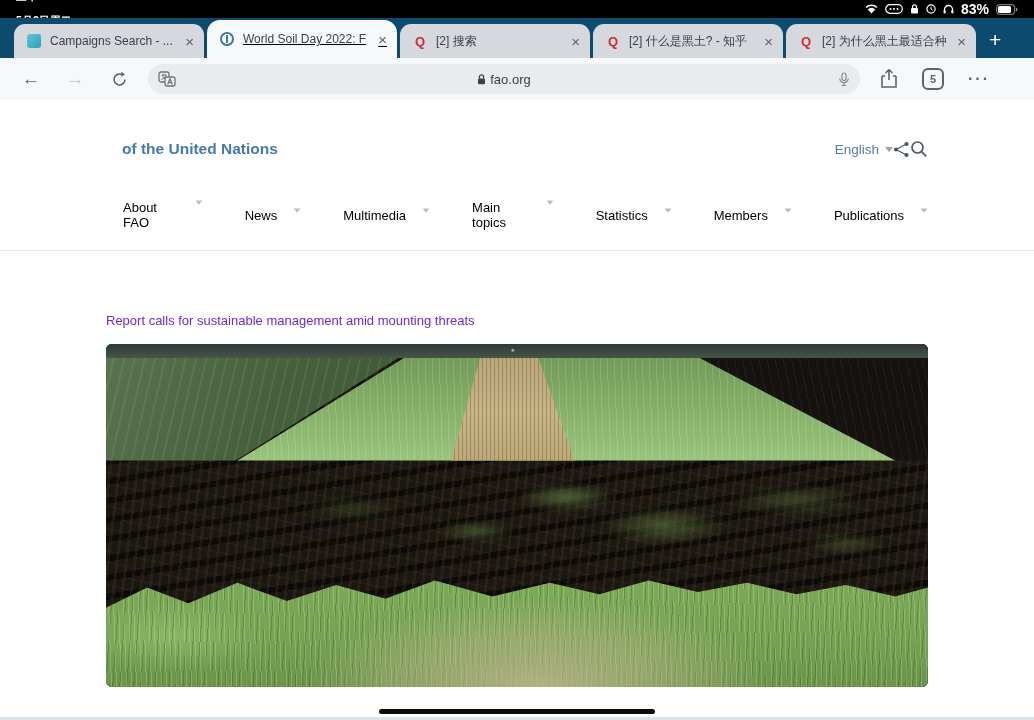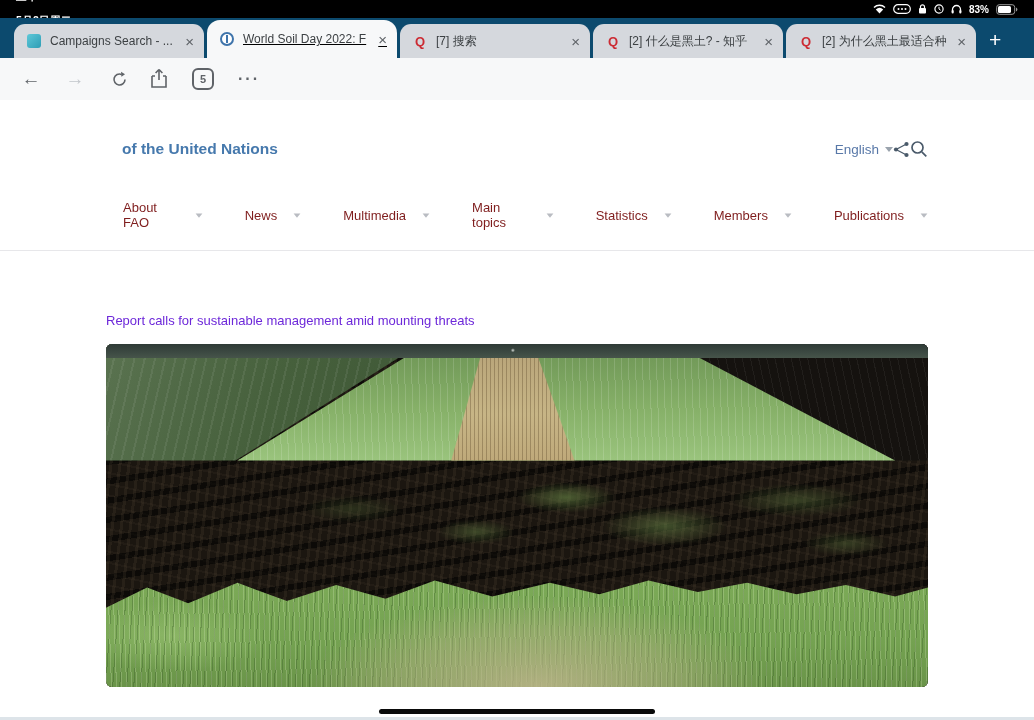--- a/index.html
+++ b/index.html
@@ -6,21 +6,21 @@
   html,body { width:1034px; height:720px; }
   body { font-family:"Liberation Sans", sans-serif; background:#000; overflow:hidden; }
   .device { position:relative; width:1034px; height:720px; background:#fff; }
 
   
   .status-bar { position:absolute; top:0; left:0; right:0; height:18px; background:#000;
     display:flex; align-items:center; justify-content:space-between; padding:0 16px; }
   .status-left { color:#fff; font-size:10.5px; font-weight:bold; letter-spacing:.3px; display:flex; gap:10px;flex-direction:column; }
   .status-right { display:flex; align-items:center; gap:7px; color:#fff; }
   .status-right svg { display:block; }
-  .battery-pct { color:#fff; font-size:10px; font-weight:bold; }
+  .battery-pct { color:#fff; font-size:14px; font-weight:bold; }
 
   
   .tab-strip { position:absolute; top:18px; left:0; right:0; height:40px; background:#0c4a6e;
     display:flex; align-items:flex-end; padding-left:14px; }
   .tab { display:flex; align-items:center; gap:8px; width:190px; height:34px; background:#d5d8dd;
     border-radius:11px 11px 0 0; padding:0 10px 0 12px; margin-right:3px; overflow:hidden; }
   .tab.active { background:#f7f8f9; height:38px; border-radius:13px 13px 0 0;text-decoration:underline; }
   .tab-title { flex:1; font-size:12px; color:#3c4043; white-space:nowrap; overflow:hidden; }
   .tab .close { font-size:15px; color:#5f6368; line-height:1; flex:0 0 auto; }
   .favicon { width:16px; height:16px; flex:0 0 auto; display:flex; align-items:center; justify-content:center; }
@@ -54,21 +54,21 @@
   .site-header { display:flex; align-items:center; padding-top:18px; height:80px; }
   .logo-circle { width:58px; height:58px; flex:0 0 auto; }
   .org-name { margin-left:16px; color:#4679ad; font-weight:bold; font-size:15.5px; line-height:1.35; }
   .header-right { margin-left:auto; display:flex; align-items:center; }
   .lang { display:flex; align-items:center; gap:6px; color:#5878a8; font-size:13.5px; }
   .chev { width:0; height:0; border-left:4px solid transparent; border-right:4px solid transparent;
     border-top:5px solid #9aa3ad; display:inline-block; }
 
   .site-nav { border-bottom:1px solid #e7e7ea; }
   .nav-row { display:flex; align-items:center; gap:42px; padding:20px 0 20px 17px; }
-  .nav-item { display:flex; align-items:center; gap:16px; font-size:13px; color:#7f1d1d; }
+  .nav-item { display:flex; gap:16px; font-size:13px; color:#000000; }
   .nav-item .chev { border-top-color:#b9bcc2; transform:scale(.85); }
 
   .article { padding-top:40px; }
   .article-title { font-size:21.5px; font-weight:400; color:#57495a; letter-spacing:.2px; }
   .article-subtitle { margin-top:22px; font-size:13px; color:#6d28d9; }
 
   
   .photo { position:relative; width:822px; height:343px; margin-top:16px; border-radius:6px;
     overflow:hidden; background:#1d1813; }
   .photo > div { position:absolute; }
@@ -191,21 +191,21 @@
       <span class="favicon">
           <span class="fav-fao"></span>
         </span>
       <span class="tab-title">World Soil Day 2022: F</span>
       <span class="close">×</span>
     </div>
     <div class="tab">
       <span class="favicon">
           <span class="fav-q">Q</span>
         </span>
-      <span class="tab-title">[7] 搜索</span>
+      <span class="tab-title">[2] 搜索</span>
       <span class="close">×</span>
     </div>
     <div class="tab">
       <span class="favicon">
           <span class="fav-q">Q</span>
         </span>
       <span class="tab-title">[2] 什么是黑土? - 知乎</span>
       <span class="close">×</span>
     </div>
     <div class="tab">
@@ -220,20 +220,45 @@
 
   <div class="toolbar">
     <span class="nav-btn">←</span>
     <span class="nav-btn disabled">→</span>
     <span class="nav-btn tool-icon">
       <svg width="17" height="17" viewBox="0 0 17 17">
           <path d="M14 8.5 A5.5 5.5 0 1 1 10.6 3.4" stroke="#5f6368" stroke-width="1.6" fill="none"></path>
           <path d="M10 0.8 L14 3.2 L10.4 5.8 Z" fill="#5f6368"></path>
         </svg>
     </span>
+    <div class="omnibox">
+      <span class="omni-left tool-icon">
+        <svg width="18" height="16" viewBox="0 0 18 16">
+            <rect x="1" y="1" width="10" height="10" rx="2" stroke="#6f7378" stroke-width="1.3" fill="none"></rect>
+            <path d="M3.5 4 H8.5 M6 2.8 V4 M7.8 4 C7.8 6 5.5 8 3.5 8.4 M4.6 4.2 C5.2 6.4 7 7.8 8.6 8.2" stroke="#6f7378" stroke-width="1" fill="none"></path>
+            <rect x="7" y="6" width="10" height="9" rx="2" fill="#eceef1" stroke="#6f7378" stroke-width="1.3"></rect>
+            <path d="M12 7.5 L9.6 13.5 M12 7.5 L14.4 13.5 M10.4 11.6 H13.6" stroke="#6f7378" stroke-width="1.1" fill="none"></path>
+          </svg>
+      </span>
+      <span class="omni-center">
+        <span class="tool-icon">
+          <svg width="9" height="11" viewBox="0 0 9 11">
+              <rect x="1" y="4.5" width="7" height="5.8" rx="1.2" fill="#3c4043"></rect>
+              <path d="M2.4 4.5 V3 A2.1 2.1 0 0 1 6.6 3 V4.5" stroke="#3c4043" stroke-width="1.3" fill="none"></path>
+            </svg>
+        </span>
+        <span class="url-text">fao.org</span>
+      </span>
+      <span class="omni-right tool-icon">
+        <svg width="12" height="15" viewBox="0 0 12 15">
+            <rect x="4" y="1" width="4" height="7.5" rx="2" stroke="#85898e" stroke-width="1.2" fill="none"></rect>
+            <path d="M1.8 6.5 A4.2 4.2 0 0 0 10.2 6.5 M6 10.7 V13.2 M3.8 13.5 H8.2" stroke="#85898e" stroke-width="1.2" fill="none"></path>
+          </svg>
+      </span>
+    </div>
     <div class="toolbar-right">
       <span class="tool-icon">
         <svg width="18" height="22" viewBox="0 0 18 22">
             <path d="M2 8 H5 M13 8 H16 M2 8 V19 H16 V8" stroke="#5f6368" stroke-width="1.6" fill="none"></path>
             <path d="M9 1.5 V12 M9 1.5 L5.6 5 M9 1.5 L12.4 5" stroke="#5f6368" stroke-width="1.6" fill="none"></path>
           </svg>
       </span>
       <span class="tab-counter">5</span>
       <span class="more-dots">···</span>
     </div>

